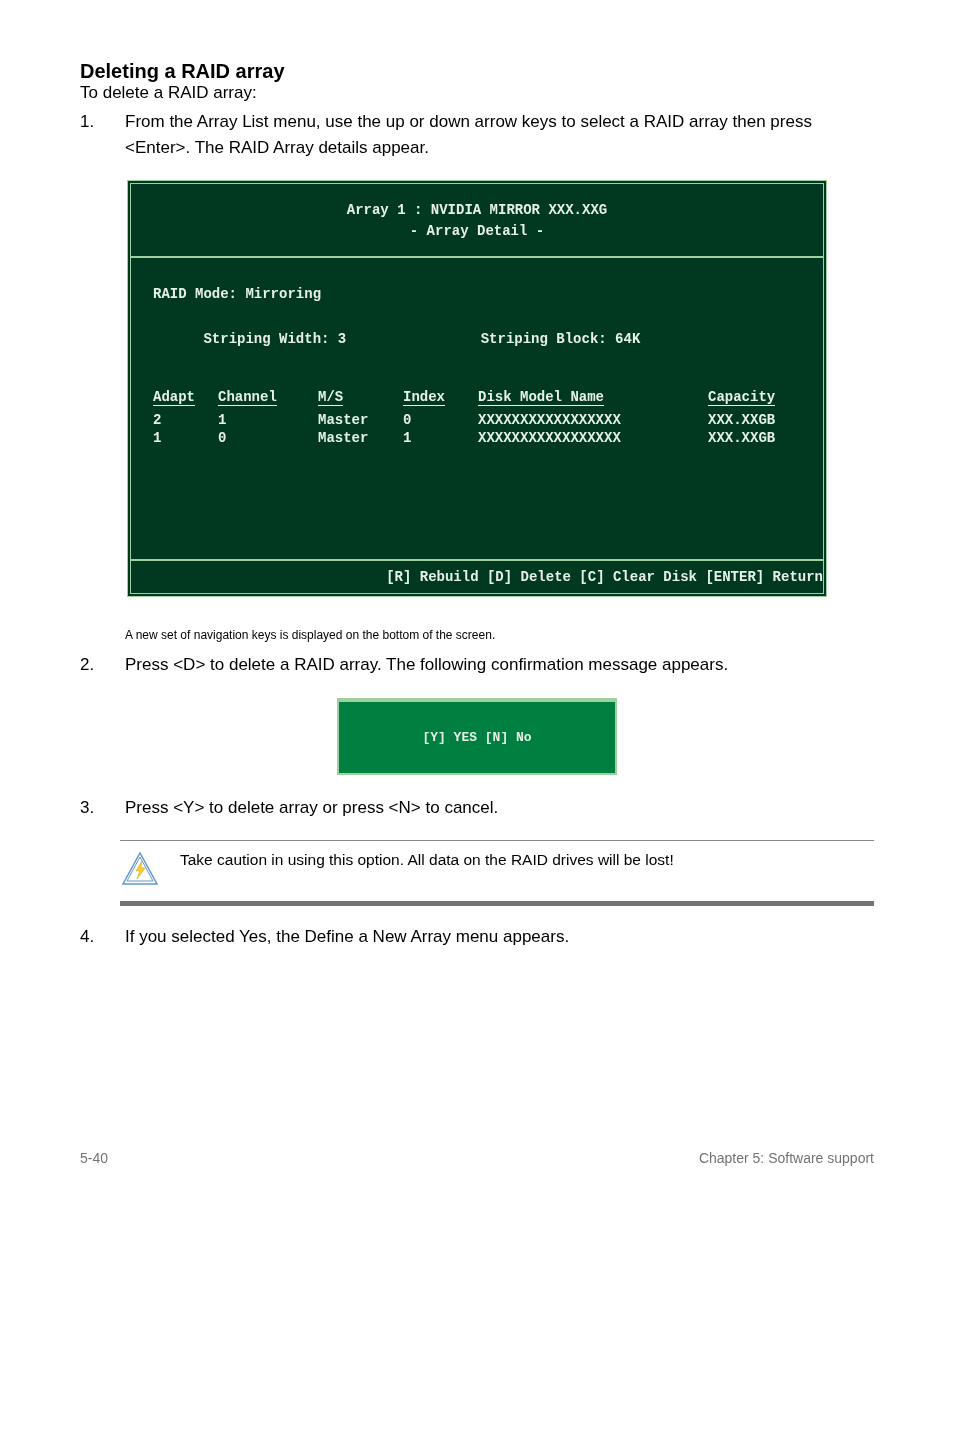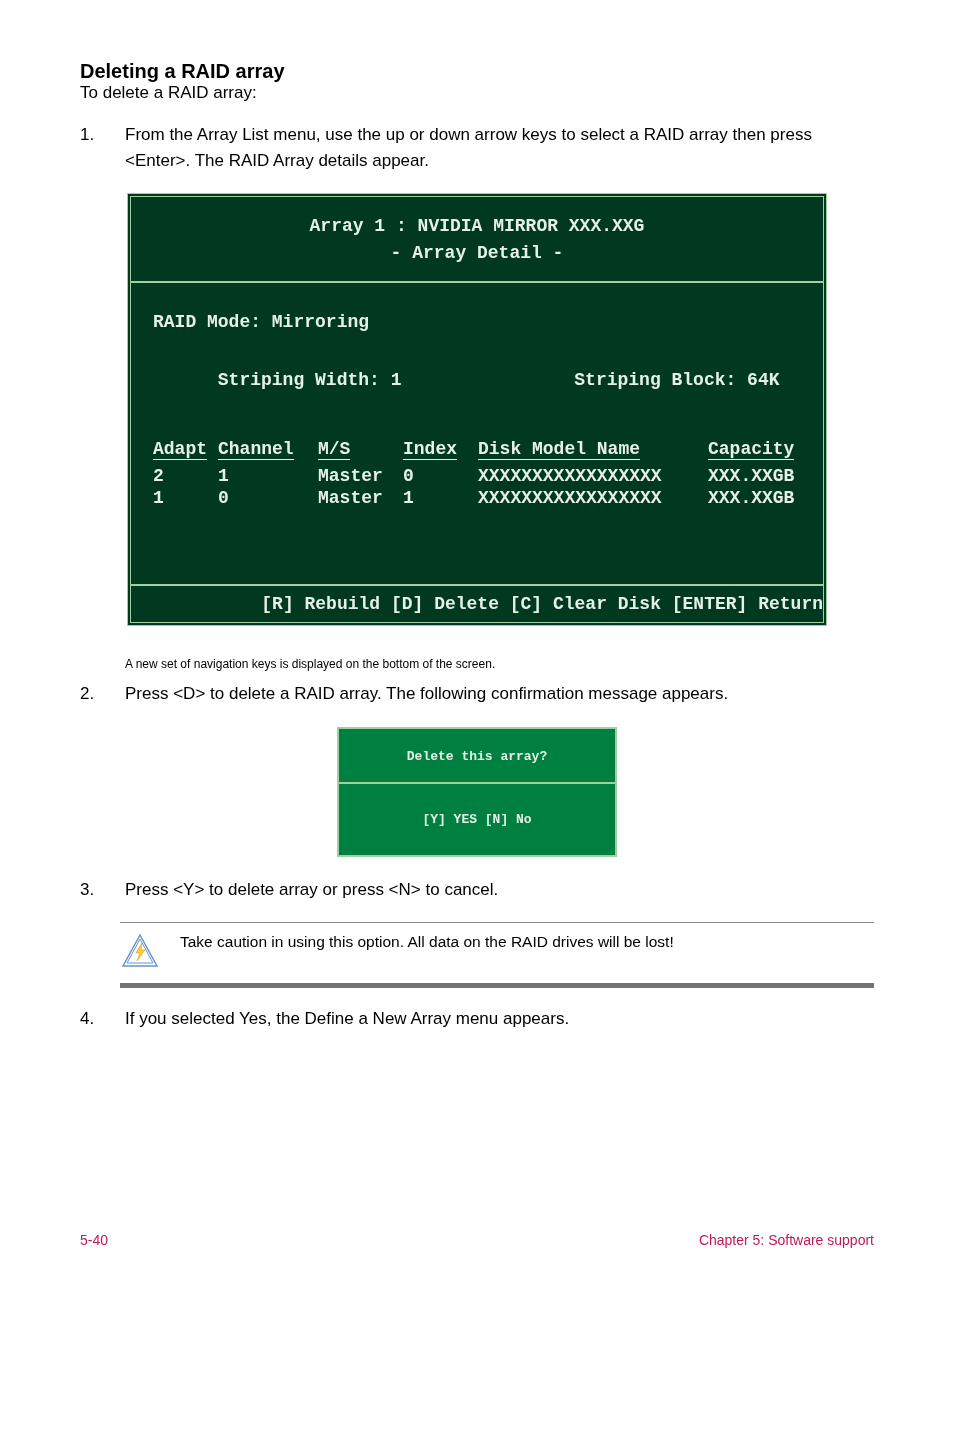--- a/index.html
+++ b/index.html
@@ -13,21 +13,21 @@
       width: 954px;
       padding: 60px 80px 40px 80px;
       color: #000000;
     }
     h2 {
       font-size: 20px;
       font-weight: bold;
     }
     p.intro {
       font-size: 17px;
-      margin-bottom: 19px;
+      margin-bottom: 6px;
     }
     ol {
       list-style: none;
       margin-bottom: 20px;
     }
     ol li {
       font-size: 17px;
       line-height: 1.5;
       display: flex;
       margin-bottom: 8px;
@@ -39,21 +39,21 @@
     ol li .txt {
       flex: 1;
     }
     .terminal {
       margin: 20px auto;
       width: 700px;
       border: 4px double #a0d0a0;
       background: #003920;
       font-family: 'Courier New', monospace;
       color: #e6f0e6;
-      font-size: 18px;
+      font-size: 14px;
       font-weight: bold;
     }
     .term-header {
       text-align: center;
       padding: 16px 0 14px 0;
       line-height: 1.5;
     }
     .term-divider {
       height: 2px;
       background: #a0d0a0;
@@ -135,21 +135,21 @@
       margin-right: 20px;
     }
     .callout-text {
       font-size: 15.5px;
     }
     .page-footer {
       display: flex;
       justify-content: space-between;
       font-size: 14px;
       margin-top: 200px;
-      color: #be185d;
+      color: #737373;
     }
   </style>
 </head>
 <body>
 
 <h2>Deleting a RAID array</h2>
 <p class="intro">To delete a RAID array:</p>
 
 <ol>
   <li>
@@ -160,21 +160,21 @@
 
 <div class="terminal">
   <div class="term-header">
     <div>Array 1 : NVIDIA MIRROR  XXX.XXG</div>
     <div>- Array Detail -</div>
   </div>
   <div class="term-divider"></div>
   <div class="term-body">
     <div class="line">RAID Mode: Mirroring</div>
     <div class="line">
-      <span>Striping Width: 1</span><span>                </span><span>Striping Block: 64K</span>
+      <span>Striping Width: 3</span><span>                </span><span>Striping Block: 64K</span>
     </div>
 
     <div class="term-cols">
       <div class="col-adapt"><span class="underline">Adapt</span></div>
       <div class="col-channel"><span class="underline">Channel</span></div>
       <div class="col-ms"><span class="underline">M/S</span></div>
       <div class="col-index"><span class="underline">Index</span></div>
       <div class="col-disk"><span class="underline">Disk Model Name</span></div>
       <div class="col-cap"><span class="underline">Capacity</span></div>
     </div>
@@ -203,21 +203,20 @@
 <p class="between-text">A new set of  navigation keys is displayed on the bottom of the screen.</p>
 
 <ol>
   <li>
     <span class="num">2.</span>
     <span class="txt">Press &lt;D&gt; to delete a RAID array. The following confirmation message appears.</span>
   </li>
 </ol>
 
 <div class="dialog">
-  <div class="dialog-top">Delete this array?</div>
   <div class="dialog-divider"></div>
   <div class="dialog-bottom">[Y] YES   [N] No</div>
 </div>
 
 <ol>
   <li>
     <span class="num">3.</span>
     <span class="txt">Press &lt;Y&gt; to delete array or press &lt;N&gt; to cancel.</span>
   </li>
 </ol>

